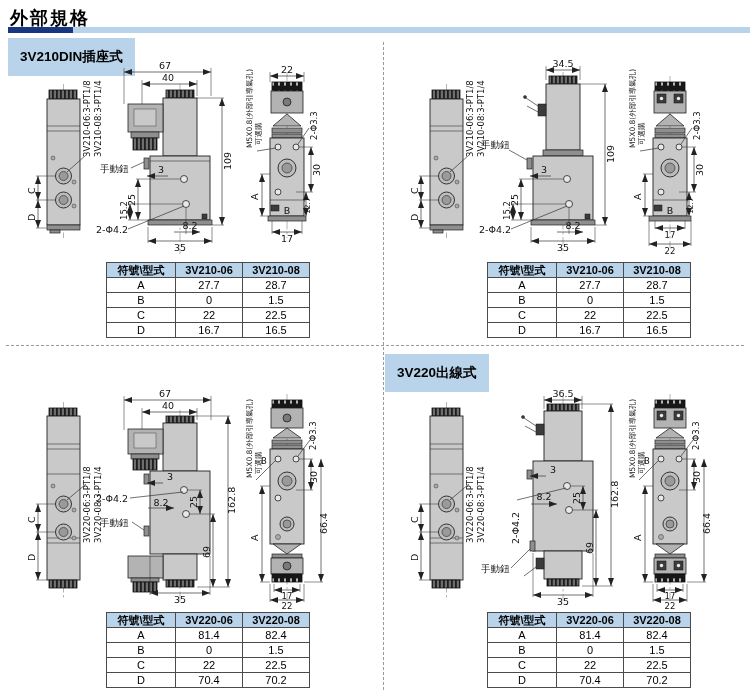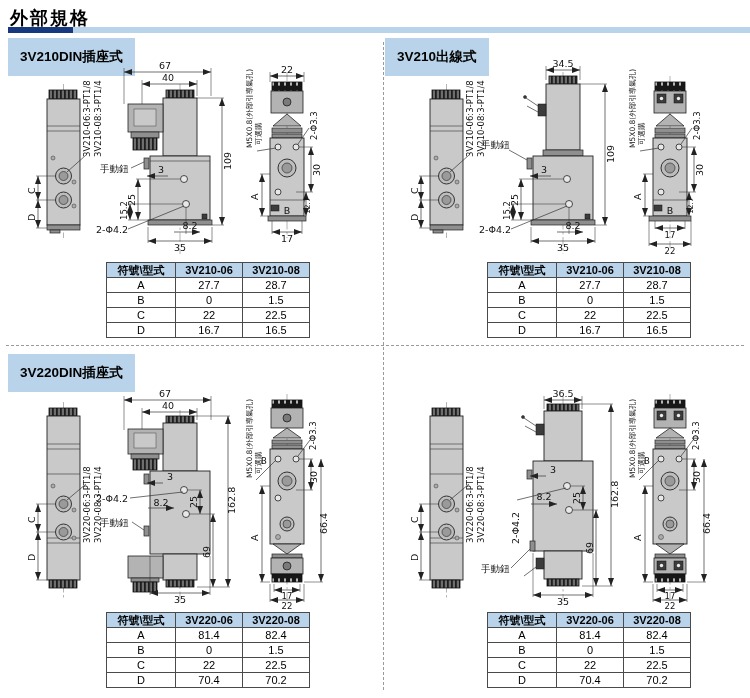--- a/index.html
+++ b/index.html
@@ -224,21 +224,20 @@
     <tr>
           <td>D</td>
           <td>16.7</td>
           <td>16.5</td>
         </tr>
   </tbody>
     </table>
 </section>
 
 <section class="quad q1">
-  <div class="qhdr">3V210出線式</div>
   <svg class="draw" width="367" height="212" viewBox="0 0 367 212">
     <g>
       <line class="cl" x1="63.5" y1="36" x2="63.5" y2="190"></line>
       <rect class="ribs" x="49" y="42" width="28" height="9"></rect>
       <rect class="body" x="47" y="51" width="33" height="126"></rect>
       <line class="edge" x1="47" y1="78" x2="80" y2="78"></line>
       <line class="edge" x1="47" y1="83" x2="80" y2="83"></line>
       <rect class="g3" x="47" y="177" width="33" height="5"></rect>
       <rect class="g3" x="50" y="182" width="10" height="3"></rect>
       <circle class="port" cx="63.5" cy="128" r="8"></circle>
@@ -374,21 +373,20 @@
     <tr>
           <td>D</td>
           <td>16.7</td>
           <td>16.5</td>
         </tr>
   </tbody>
     </table>
 </section>
 
 <section class="quad q2">
-  <div class="qhdr">3V220DIN插座式</div>
   <svg class="draw" width="383" height="224" viewBox="0 0 383 224">
     <g>
       <line class="cl" x1="63.5" y1="16" x2="63.5" y2="212"></line>
       <rect class="ribs" x="49" y="22" width="28" height="8"></rect>
       <rect class="body" x="47" y="30" width="33" height="164"></rect>
       <rect class="ribs" x="49" y="194" width="28" height="8"></rect>
       <line class="edge" x1="47" y1="58" x2="80" y2="58"></line>
       <line class="edge" x1="47" y1="63" x2="80" y2="63"></line>
       <line class="edge" x1="47" y1="88" x2="80" y2="88"></line>
       <line class="edge" x1="47" y1="152" x2="80" y2="152"></line>
@@ -534,20 +532,21 @@
     <tr>
           <td>D</td>
           <td>70.4</td>
           <td>70.2</td>
         </tr>
   </tbody>
     </table>
 </section>
 
 <section class="quad q3">
+  <div class="qhdr">3V220出線式</div>
   <svg class="draw" width="367" height="224" viewBox="0 0 367 224">
     <g>
       <line class="cl" x1="63.5" y1="16" x2="63.5" y2="212"></line>
       <rect class="ribs" x="49" y="22" width="28" height="8"></rect>
       <rect class="body" x="47" y="30" width="33" height="164"></rect>
       <rect class="ribs" x="49" y="194" width="28" height="8"></rect>
       <line class="edge" x1="47" y1="58" x2="80" y2="58"></line>
       <line class="edge" x1="47" y1="63" x2="80" y2="63"></line>
       <line class="edge" x1="47" y1="88" x2="80" y2="88"></line>
       <line class="edge" x1="47" y1="152" x2="80" y2="152"></line>

